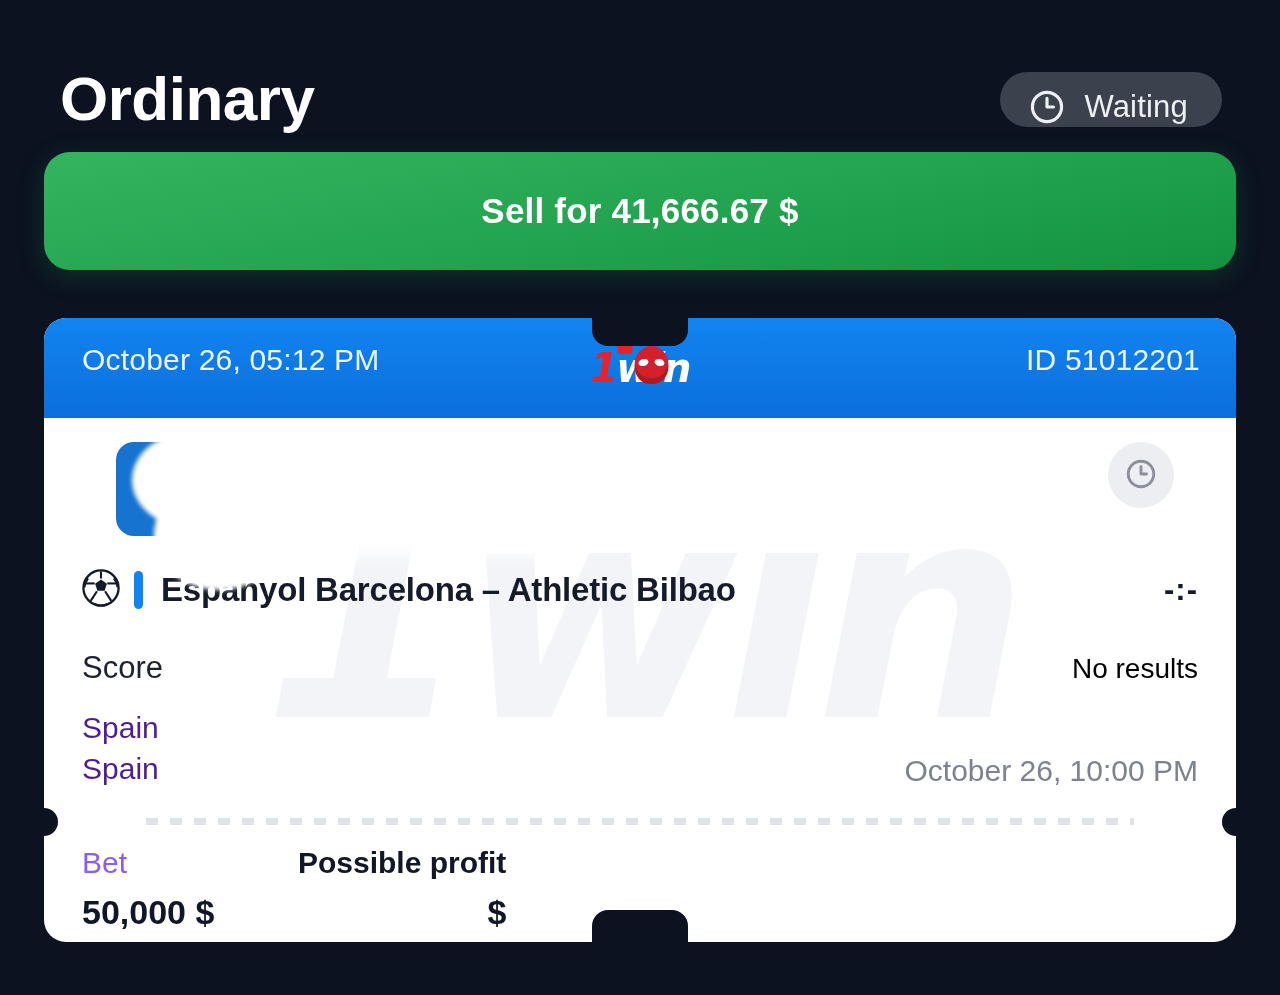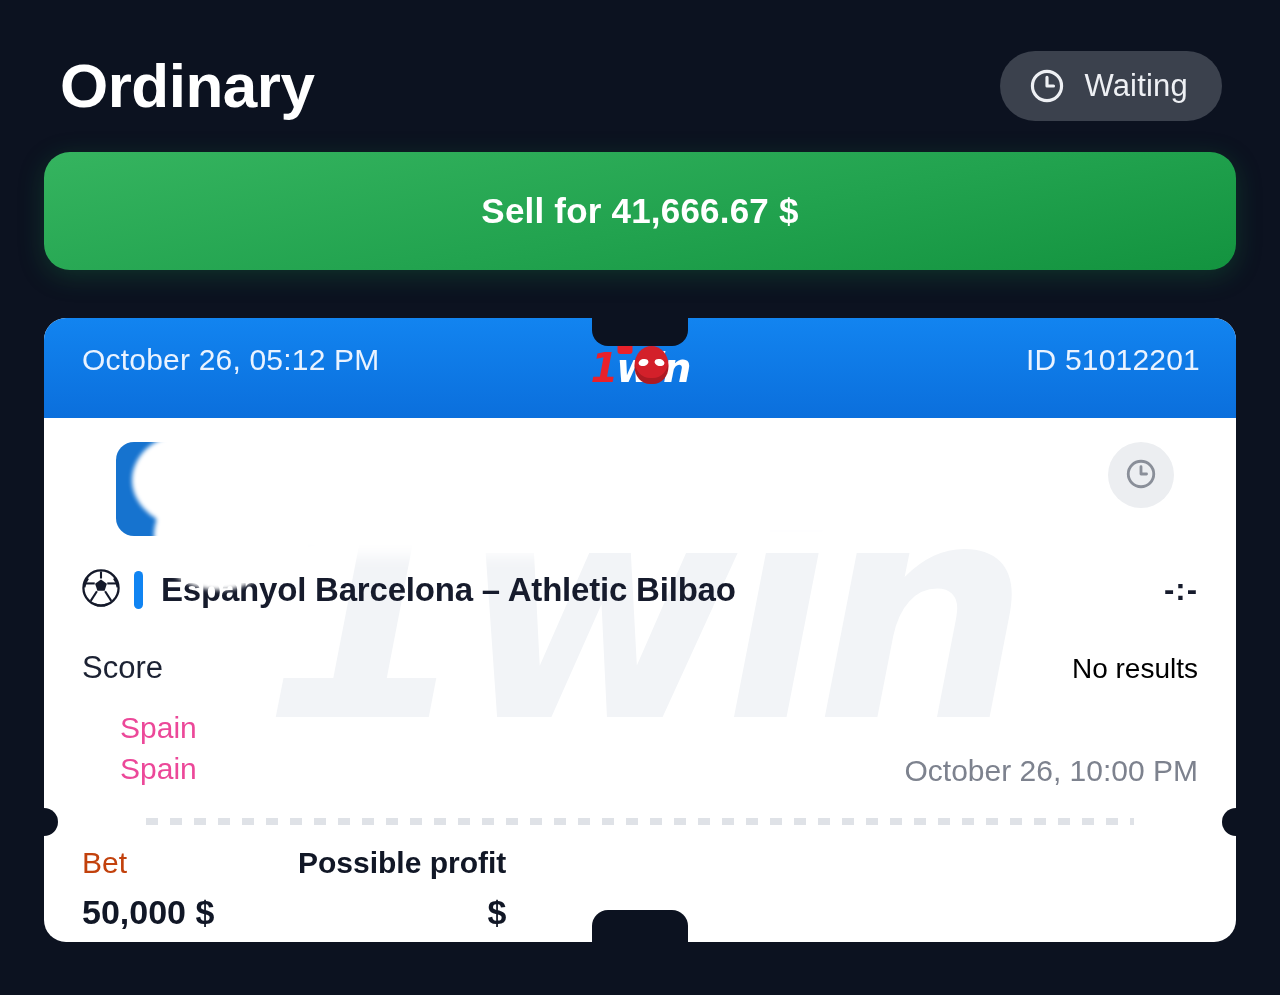--- a/index.html
+++ b/index.html
@@ -12,21 +12,21 @@
 
   body {
     background: #0c1220;
     font-family: "Liberation Sans", sans-serif;
     position: relative;
   }
 
   
   .header {
     position: absolute;
-    top: 38px;
+    top: 51px;
     left: 60px;
     right: 58px;
     height: 96px;
     display: flex;
     align-items: center;
     justify-content: space-between;
   }
 
   .page-title {
     color: #ffffff;
@@ -35,21 +35,21 @@
     letter-spacing: -0.5px;
     line-height: 1;
   }
 
   .status-badge {
     display: flex;
     align-items: center;
     gap: 18px;
     background: #3b414d;
     border-radius: 40px;
-    padding: 16px 34px 16px 28px;
+    padding: 16px 34px 1px 28px;
   }
 
   .status-badge .label {
     color: #eef0f4;
     font-size: 31px;
     font-weight: 400;
     letter-spacing: 0.2px;
   }
 
   .clock-ico { display: block; }
@@ -276,25 +276,24 @@
     padding: 0 2px;
     margin-top: 22px;
   }
   .league-block {
     display: flex;
     flex-direction: column;
     gap: 2px;
   }
   .league-country,
   .league-name {
-    color: #ec4899;
+    color: #4c1d95;
     font-size: 30px;
     font-weight: 400;
     line-height: 1.3;
-    margin-left: 38px;
   }
   .match-date {
     color: #7d828e;
     font-size: 30px;
     font-weight: 400;
   }
 
   
   .perf {
     position: relative;
@@ -328,21 +327,21 @@
     display: flex;
     align-items: flex-start;
     padding: 0 2px;
     margin-top: 18px;
   }
   .col-bet   { width: 216px; }
   .col-coeff { flex: 1 1 auto; }
   .col-profit{ text-align: right; }
 
   .f-label {
-    color: #c2410c;
+    color: #8b5cf6;
     font-size: 30px;
     font-weight: 400;
     line-height: 1.15;
     white-space: nowrap;
   }
   .f-label.strong { color: #111726; font-weight: 700; }
 
   .f-value {
     color: #111726;
     font-size: 34px;

